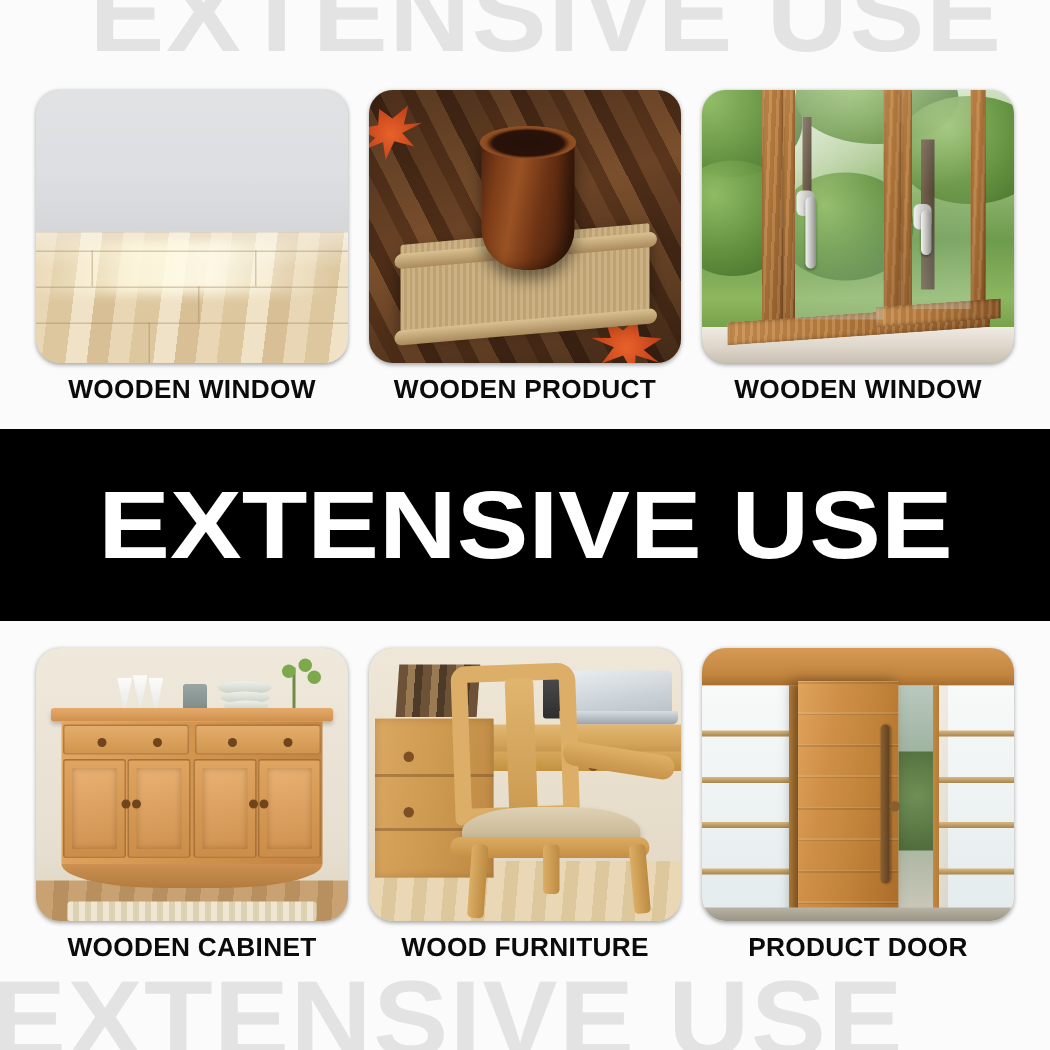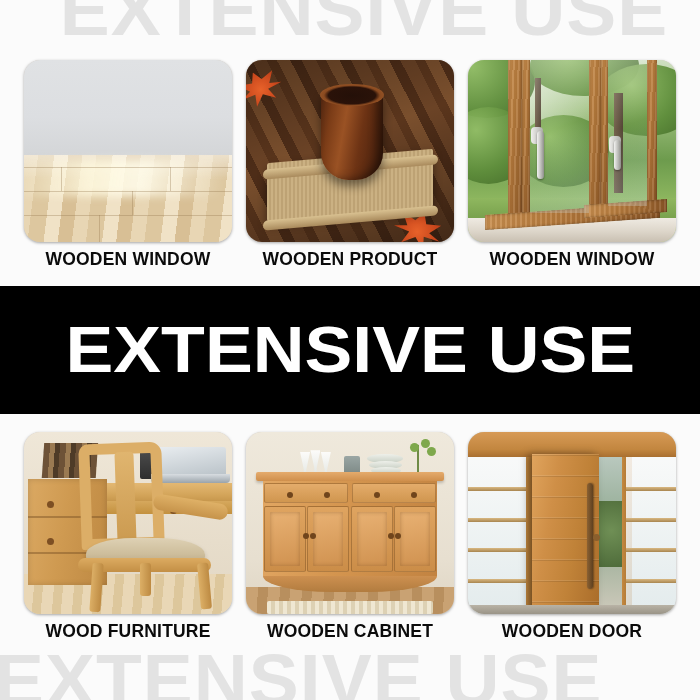--- a/index.html
+++ b/index.html
@@ -471,20 +471,71 @@
     </div>
     <div class="caption">WOODEN WINDOW</div>
   </div>
 </div>
 
 <div class="banner">
   <div class="banner-text">EXTENSIVE USE</div>
 </div>
 
 <div class="row row-bottom">
+
+  <div class="cell">
+    <div class="thumb">
+      <div class="scene">
+        <div class="cab-wall"></div>
+        <div class="cab-floor"></div>
+        <div class="cab-rug"></div>
+
+        <div class="cab-glass" style="left:26%;top:11%;"></div>
+        <div class="cab-glass" style="left:31%;top:10%;"></div>
+        <div class="cab-glass" style="left:36%;top:11%;"></div>
+        <div class="cab-jug" style="left:47%;top:13%;"></div>
+        <div class="cab-plate" style="left:58%;top:12%;width:36px;height:9px;"></div>
+        <div class="cab-plate" style="left:59%;top:16%;width:33px;height:8px;"></div>
+        <div class="cab-plate" style="left:60%;top:19%;width:30px;height:7px;"></div>
+        <div class="cab-plant-stem" style="left:82%;top:7%;height:16%;"></div>
+        <div class="cab-plant-leaf" style="left:79%;top:6%;"></div>
+        <div class="cab-plant-leaf" style="left:84%;top:4%;"></div>
+        <div class="cab-plant-leaf" style="left:87%;top:8%;"></div>
+
+        <div class="cab-top"></div>
+        <div class="cab-body">
+          <div class="cab-drawer" style="left:1%;width:48%;"></div>
+          <div class="cab-drawer" style="left:51%;width:48%;"></div>
+          <div class="cab-knob" style="left:14%;top:12%;"></div>
+          <div class="cab-knob" style="left:35%;top:12%;"></div>
+          <div class="cab-knob" style="left:64%;top:12%;"></div>
+          <div class="cab-knob" style="left:85%;top:12%;"></div>
+
+          <div class="cab-door" style="left:1%;width:24%;">
+            <div class="cab-panel"></div>
+          </div>
+          <div class="cab-door" style="left:25.5%;width:24%;">
+            <div class="cab-panel"></div>
+          </div>
+          <div class="cab-door" style="left:50.5%;width:24%;">
+            <div class="cab-panel"></div>
+          </div>
+          <div class="cab-door" style="left:75%;width:24%;">
+            <div class="cab-panel"></div>
+          </div>
+          <div class="cab-knob" style="left:23%;top:55%;"></div>
+          <div class="cab-knob" style="left:27%;top:55%;"></div>
+          <div class="cab-knob" style="left:72%;top:55%;"></div>
+          <div class="cab-knob" style="left:76%;top:55%;"></div>
+        </div>
+        <div class="cab-base"></div>
+      </div>
+    </div>
+    <div class="caption">WOODEN CABINET</div>
+  </div>
 
   <div class="cell">
     <div class="thumb">
       <div class="scene">
         <div class="furn-wall"></div>
         <div class="furn-floor"></div>
         <div class="furn-books"></div>
         <div class="furn-printer"></div>
         <div class="furn-laptop-screen"></div>
         <div class="furn-laptop-base"></div>
@@ -504,71 +555,20 @@
         <div class="chair-leg" style="left:32%;top:72%;height:27%;transform:rotate(4deg);"></div>
         <div class="chair-leg" style="left:84%;top:72%;height:25%;transform:rotate(-5deg);"></div>
         <div class="chair-leg" style="left:56%;top:72%;height:18%;"></div>
       </div>
     </div>
     <div class="caption">WOOD FURNITURE</div>
   </div>
 
   <div class="cell">
     <div class="thumb">
-      <div class="scene">
-        <div class="cab-wall"></div>
-        <div class="cab-floor"></div>
-        <div class="cab-rug"></div>
-
-        <div class="cab-glass" style="left:26%;top:11%;"></div>
-        <div class="cab-glass" style="left:31%;top:10%;"></div>
-        <div class="cab-glass" style="left:36%;top:11%;"></div>
-        <div class="cab-jug" style="left:47%;top:13%;"></div>
-        <div class="cab-plate" style="left:58%;top:12%;width:36px;height:9px;"></div>
-        <div class="cab-plate" style="left:59%;top:16%;width:33px;height:8px;"></div>
-        <div class="cab-plate" style="left:60%;top:19%;width:30px;height:7px;"></div>
-        <div class="cab-plant-stem" style="left:82%;top:7%;height:16%;"></div>
-        <div class="cab-plant-leaf" style="left:79%;top:6%;"></div>
-        <div class="cab-plant-leaf" style="left:84%;top:4%;"></div>
-        <div class="cab-plant-leaf" style="left:87%;top:8%;"></div>
-
-        <div class="cab-top"></div>
-        <div class="cab-body">
-          <div class="cab-drawer" style="left:1%;width:48%;"></div>
-          <div class="cab-drawer" style="left:51%;width:48%;"></div>
-          <div class="cab-knob" style="left:14%;top:12%;"></div>
-          <div class="cab-knob" style="left:35%;top:12%;"></div>
-          <div class="cab-knob" style="left:64%;top:12%;"></div>
-          <div class="cab-knob" style="left:85%;top:12%;"></div>
-
-          <div class="cab-door" style="left:1%;width:24%;">
-            <div class="cab-panel"></div>
-          </div>
-          <div class="cab-door" style="left:25.5%;width:24%;">
-            <div class="cab-panel"></div>
-          </div>
-          <div class="cab-door" style="left:50.5%;width:24%;">
-            <div class="cab-panel"></div>
-          </div>
-          <div class="cab-door" style="left:75%;width:24%;">
-            <div class="cab-panel"></div>
-          </div>
-          <div class="cab-knob" style="left:23%;top:55%;"></div>
-          <div class="cab-knob" style="left:27%;top:55%;"></div>
-          <div class="cab-knob" style="left:72%;top:55%;"></div>
-          <div class="cab-knob" style="left:76%;top:55%;"></div>
-        </div>
-        <div class="cab-base"></div>
-      </div>
-    </div>
-    <div class="caption">WOODEN CABINET</div>
-  </div>
-
-  <div class="cell">
-    <div class="thumb">
       <div class="scene door-scene">
         <div class="door-header"></div>
 
         <div class="door-sidelight" style="left:0;width:28%;"></div>
         <div class="door-bar" style="left:0;top:30%;width:28%;"></div>
         <div class="door-bar" style="left:0;top:47%;width:28%;"></div>
         <div class="door-bar" style="left:0;top:64%;width:28%;"></div>
         <div class="door-bar" style="left:0;top:81%;width:28%;"></div>
 
         <div class="door-jamb" style="left:28%;"></div>
@@ -582,17 +582,17 @@
         <div class="door-bar" style="left:76%;top:47%;width:24%;"></div>
         <div class="door-bar" style="left:76%;top:64%;width:24%;"></div>
         <div class="door-bar" style="left:76%;top:81%;width:24%;"></div>
 
         <div class="door-leaf" style="left:31%;top:12%;width:32%;height:88%;"></div>
         <div class="door-handle" style="left:57%;top:28%;height:58%;"></div>
         <div class="door-lock" style="left:60%;top:56%;"></div>
         <div class="door-thresh"></div>
       </div>
     </div>
-    <div class="caption">WOODEN DOOR</div>
+    <div class="caption">PRODUCT DOOR</div>
   </div>
 </div>
 
 <div class="watermark watermark-bottom">EXTENSIVE USE</div>
 
 </body></html>

